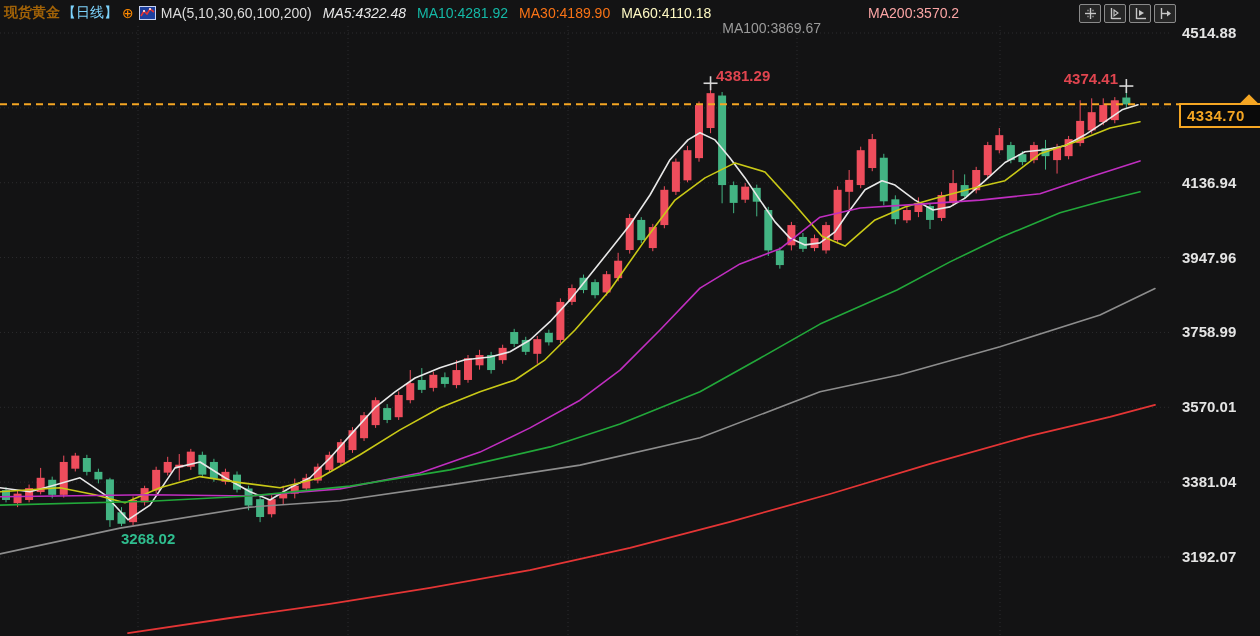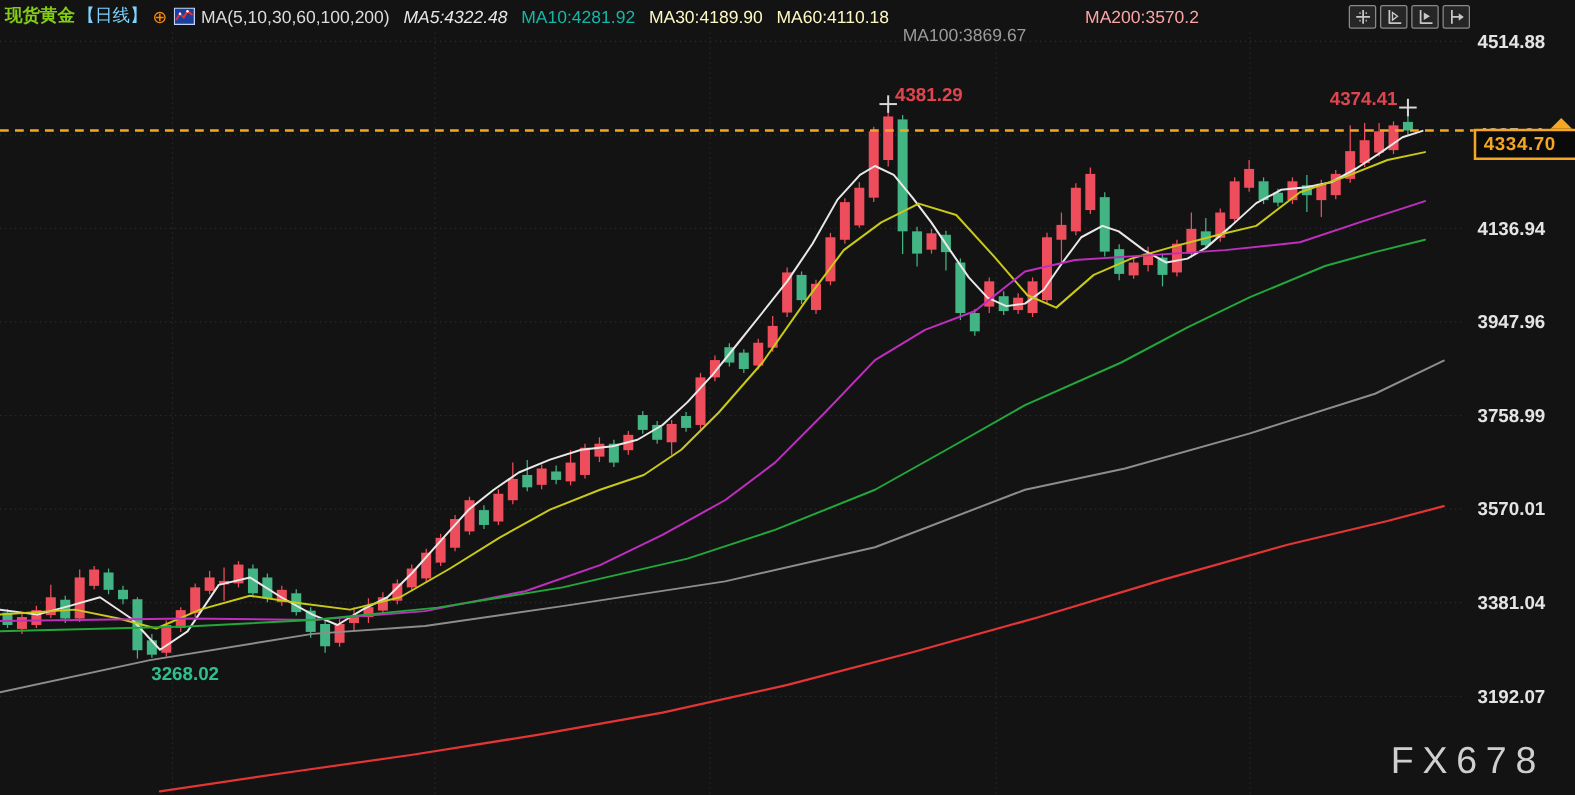--- a/index.html
+++ b/index.html
@@ -2,21 +2,21 @@
 <html><head>
 <meta charset="utf-8">
 <style>
   html,body{margin:0;padding:0;background:#131314;width:1260px;height:636px;overflow:hidden;
     font-family:"Liberation Sans","DejaVu Sans",sans-serif;}
   #stage{position:relative;width:1260px;height:636px;background:#131314;}
   #chart-svg{position:absolute;left:0;top:0;}
   
   #topbar{position:absolute;left:0;top:0;width:1260px;height:26px;display:flex;align-items:center;
     gap:0;font-size:14px;color:#ddd;white-space:nowrap;}
-  #topbar .sym{font-weight:bold;color:#84cc16;margin-left:4px;}
+  #topbar .sym{font-weight:bold;color:#a16207;margin-left:4px;}
   #topbar .period{color:#7dd3fc;font-weight:normal;margin-left:2px;}
   #topbar .plus{color:#ff8a00;font-size:14px;margin:0 5px 0 4px;}
   #topbar .ind-icon{margin-right:5px;display:inline-flex;}
   #topbar .ma{margin-right:11px;letter-spacing:0;text-align:center;}
   #topbar .ma0{color:#dcdcdc;}
   
   #tools{position:absolute;right:84px;top:4px;display:flex;gap:3px;}
   .tool{width:20px;height:17px;background:#262626;border:1px solid #8a8a8a;border-radius:2px;
     display:flex;align-items:center;justify-content:center;}
   
@@ -289,21 +289,21 @@
       <svg width="17" height="14" viewBox="0 0 17 14">
         <rect x="0.5" y="0.5" width="16" height="13" fill="#1c3f9e" stroke="#c7d2f2"></rect>
         <polyline points="2,10 5,5 8,8 11,3 15,6" fill="none" stroke="#e33333" stroke-width="1.6"></polyline>
         <circle cx="5" cy="5" r="1" fill="#fff"></circle>
           <circle cx="11" cy="3" r="1" fill="#fff"></circle>
       </svg>
     </span>
     <span class="ma ma0" style="color: rgb(220, 220, 220);">MA(5,10,30,60,100,200)</span>
     <span class="ma" style="color: rgb(232, 232, 232); font-style: italic;">MA5:4322.48</span>
     <span class="ma" style="color: #14b8a6;">MA10:4281.92</span>
-    <span class="ma" style="color: #fef9c3;">MA30:4189.90</span>
+    <span class="ma" style="color: #f97316;">MA30:4189.90</span>
     <span class="ma" style="color: #fef9c3;">MA60:4110.18</span>
     <span class="ma" style="color: rgb(155, 155, 155); margin-top: 29px;">MA100:3869.67</span>
     <span class="ma" style="color: #fca5a5; margin-left: 36px;">MA200:3570.2</span>
   </div>
 
   <div id="tools">
     <span class="tool">
       <svg width="13" height="13" viewBox="0 0 13 13" stroke="#c8c8c8" stroke-width="1.4">
         <line x1="6.5" y1="1" x2="6.5" y2="12"></line>
           <line x1="1" y1="6.5" x2="12" y2="6.5"></line>
@@ -331,15 +331,14 @@
       <svg width="13" height="13" viewBox="0 0 13 13">
         <line x1="2.5" y1="1" x2="2.5" y2="12" stroke="#c8c8c8" stroke-width="1.4"></line>
         <line x1="2.5" y1="6.5" x2="11" y2="6.5" stroke="#c8c8c8" stroke-width="1.4"></line>
         <polygon points="8,3.5 12,6.5 8,9.5" fill="#c8c8c8"></polygon>
       </svg>
     </span>
   </div>
 
   <div id="price-box">4334.70</div>
 
-  <div id="watermark">FX678</div>
 
 </div>
 
 </body></html>

